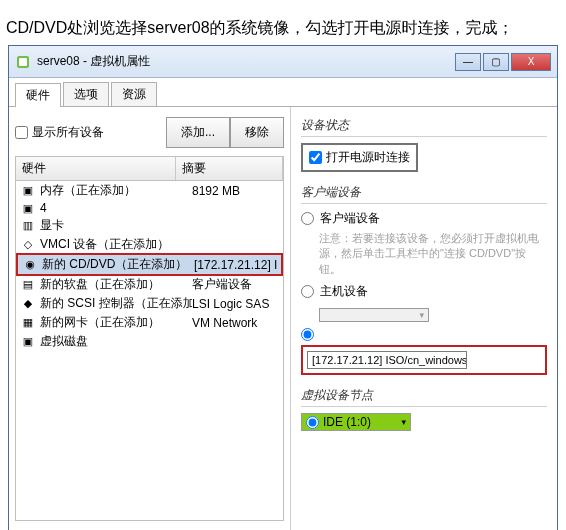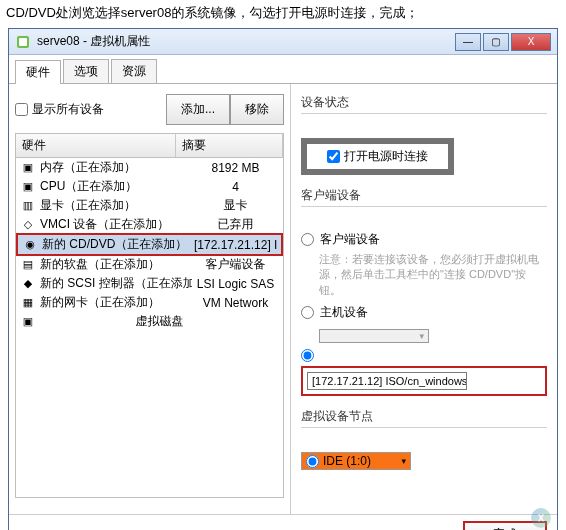--- a/index.html
+++ b/index.html
@@ -1,19 +1,19 @@
 <!DOCTYPE html>
 <html><head>
 <meta charset="utf-8">
 <style>
 * { box-sizing: border-box; margin: 0; padding: 0; }
 body { font-family: "Microsoft YaHei", SimSun, Arial, sans-serif; font-size: 12px; background: #fff; width: 566px; }
-.instruction { padding: 4px 6px; font-size: 13px; }
+.instruction { padding: 4px 6px; font-size: 16px; margin-top: 14px; }
 .window { border: 1px solid #4a6b9a; margin: 2px 8px; background: #fff; position: relative; }
-.titlebar { background: linear-gradient(#e8f0fa, #d6e4f5); height: 26px; display: flex; align-items: center; padding: 0 6px; border-bottom: 1px solid #a8b8d0; }
+.titlebar { background: linear-gradient(#e8f0fa, #d6e4f5); height: 32px; display: flex; align-items: center; padding: 0 6px; border-bottom: 1px solid #a8b8d0; }
 .titlebar .winicon { width: 16px; height: 16px; margin-right: 6px; display:inline-flex;align-items:center;justify-content:center; }
 .titlebar .title { flex: 1; font-size: 12px; }
 .winbtns { display: flex; gap: 2px; }
 .winbtn { width: 26px; height: 18px; border: 1px solid #5a7aa8; background: linear-gradient(#dce8f7,#c0d4ed); font-size: 10px; display:flex;align-items:center;justify-content:center; }
 .winbtn.close { background: linear-gradient(#e57373,#c83b3b); color:#fff; width:40px;}
 .tabs { display: flex; padding: 4px 6px 0 6px; border-bottom: 1px solid #b0b0b0; }
 .tab { padding: 3px 10px; border: 1px solid #b0b0b0; border-bottom: none; margin-right: 2px; background: #f4f4f4; font-size: 12px; }
 .tab.active { background: #fff; position: relative; top: 1px; }
 .body { display: flex; height: 430px; }
 .left { width: 282px; border-right: 1px solid #ccc; padding: 6px; }
@@ -22,32 +22,32 @@
 .toprow label { display:flex;align-items:center;gap:4px; flex:1; }
 .btn { border: 1px solid #999; background: linear-gradient(#fdfdfd,#e6e6e6); padding: 6px 14px; font-size: 12px; }
 .listhead { display: flex; background: linear-gradient(#fafafa,#e8e8e8); border: 1px solid #c0c0c0; font-size: 12px; }
 .listhead div { padding: 3px 6px; border-right: 1px solid #c8c8c8; }
 .col1 { width: 160px; }
 .col2 { flex: 1; }
 .list { border: 1px solid #c0c0c0; border-top: none; height: 340px; overflow: hidden; }
 .row { display: flex; align-items: center; padding: 1px 4px; font-size: 12px; }
 .row .ic { width: 16px; height: 14px; margin-right: 4px; display:inline-flex;align-items:center;justify-content:center;font-size:11px; }
 .row .c1 { width: 152px; white-space: nowrap; overflow: hidden; }
-.row .c2 { flex: 1; white-space: nowrap; overflow: hidden; text-align: center; }
+.row .c2 { flex: 1; white-space: nowrap; overflow: hidden; }
 .row.sel { background: #c8d8ec; }
 .row.boxed { border: 2px solid #c02020; margin: -1px 0; }
 .group { margin-bottom: 10px; }
-.group-title { color: #333; padding: 2px 0; border-bottom: 1px solid #d0d0d0; margin-bottom: 24px; }
+.group-title { color: #333; padding: 2px 0; border-bottom: 1px solid #d0d0d0; margin-bottom: 6px; font-style: italic; }
 .group.disabled { color: #a0a0a0; }
 .group.disabled .group-title { color: #a0a0a0; }
-.redbox { border: 6px solid #737373; padding: 2px 20px; display: inline-block; }
+.redbox { border: 2px solid #737373; padding: 2px 6px; display: inline-block; }
 .checkbox-row { display:flex;align-items:center;gap:4px; margin:2px 0;}
 .radio-row { display:flex;align-items:center;gap:6px; margin:4px 0;}
 .note { font-size: 11px; color: #a0a0a0; padding-left: 18px; line-height: 1.4; margin: 2px 0 6px; }
-.select { border: 1px solid #999; background: #f97316; padding: 1px 4px; min-width: 110px; display:inline-flex;align-items:center;justify-content:space-between; }
+.select { border: 1px solid #999; background: #84cc16; padding: 1px 4px; min-width: 110px; display:inline-flex;align-items:center;justify-content:space-between; }
 .select.disabled { background: #f0f0f0; color:#999; }
 .select .arrow { font-size: 9px; }
 .iso-row { display:flex; gap:4px; align-items:center; }
 .iso-input { border:1px solid #7a7a7a; padding:2px 4px; width: 160px; background:#fff; font-size:11px; white-space:nowrap; overflow:hidden; }
 .iso-boxed { border: 2px solid #c02020; padding: 4px; margin-top: 4px; }
 .bottombar { display:flex; justify-content:flex-end; padding: 6px 10px; border-top: 1px solid #ccc; }
 .bottombar .btn.primary { border:2px solid #c02020; padding:3px 28px; }
 .watermark { position:absolute; right:6px; bottom:26px; opacity:0.35; font-size:11px; display:flex; align-items:center; gap:4px; }
 .watermark .logo { width:20px;height:20px;border-radius:50%;background:linear-gradient(135deg,#2e7bd6,#7ecb6a);display:flex;align-items:center;justify-content:center;color:#fff;font-weight:bold;font-size:10px; }
 </style>
@@ -93,32 +93,29 @@
         <div class="col2">摘要</div>
       </div>
       <div class="list">
         <div class="row">
             <span class="ic">▣</span>
             <span class="c1">内存（正在添加）</span>
             <span class="c2">8192 MB</span>
           </div>
         <div class="row">
             <span class="ic">▣</span>
-            <span class="c1">CPU（正在添加）</span>
             <span class="c2">4</span>
           </div>
         <div class="row">
             <span class="ic">▥</span>
-            <span class="c1">显卡（正在添加）</span>
             <span class="c2">显卡</span>
           </div>
         <div class="row">
             <span class="ic">◇</span>
             <span class="c1">VMCI 设备（正在添加）</span>
-            <span class="c2">已弃用</span>
           </div>
         <div class="row sel boxed">
             <span class="ic">◉</span>
             <span class="c1">新的 CD/DVD（正在添加）</span>
             <span class="c2">[172.17.21.12] ISO/...</span>
           </div>
         <div class="row">
             <span class="ic">▤</span>
             <span class="c1">新的软盘（正在添加）</span>
             <span class="c2">客户端设备</span>

